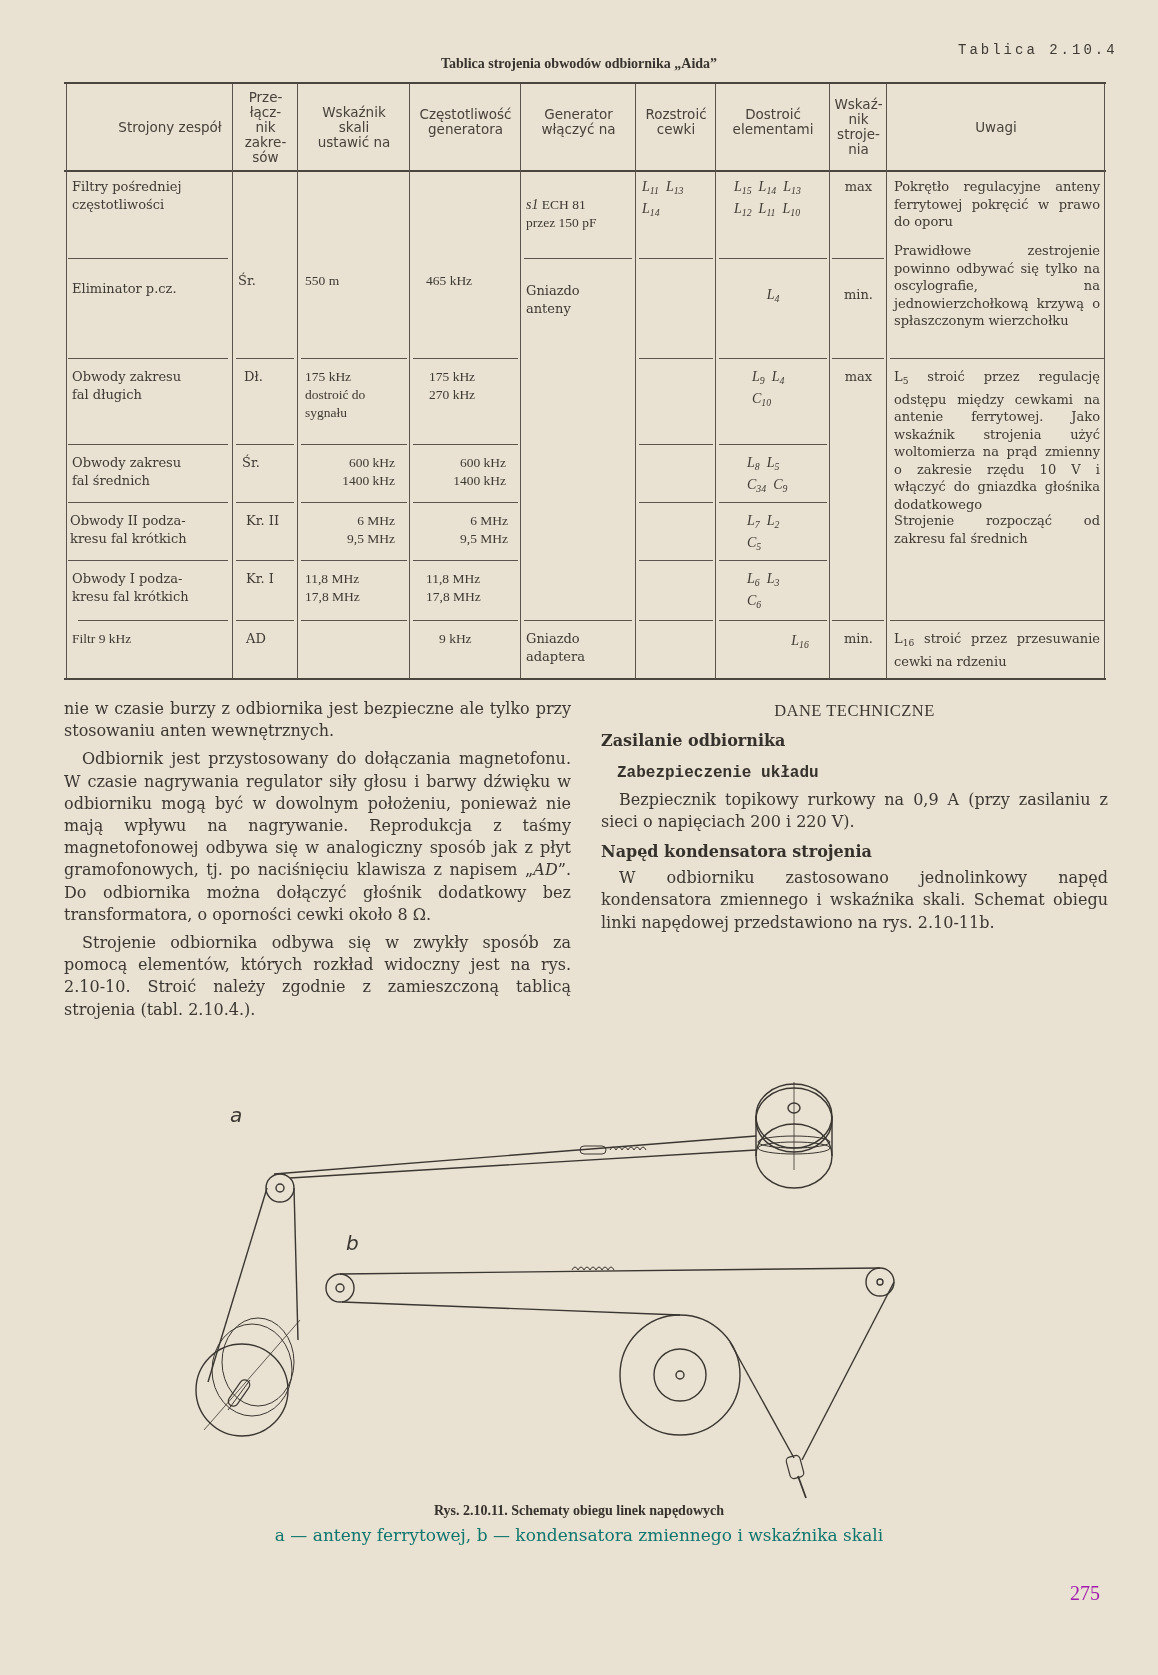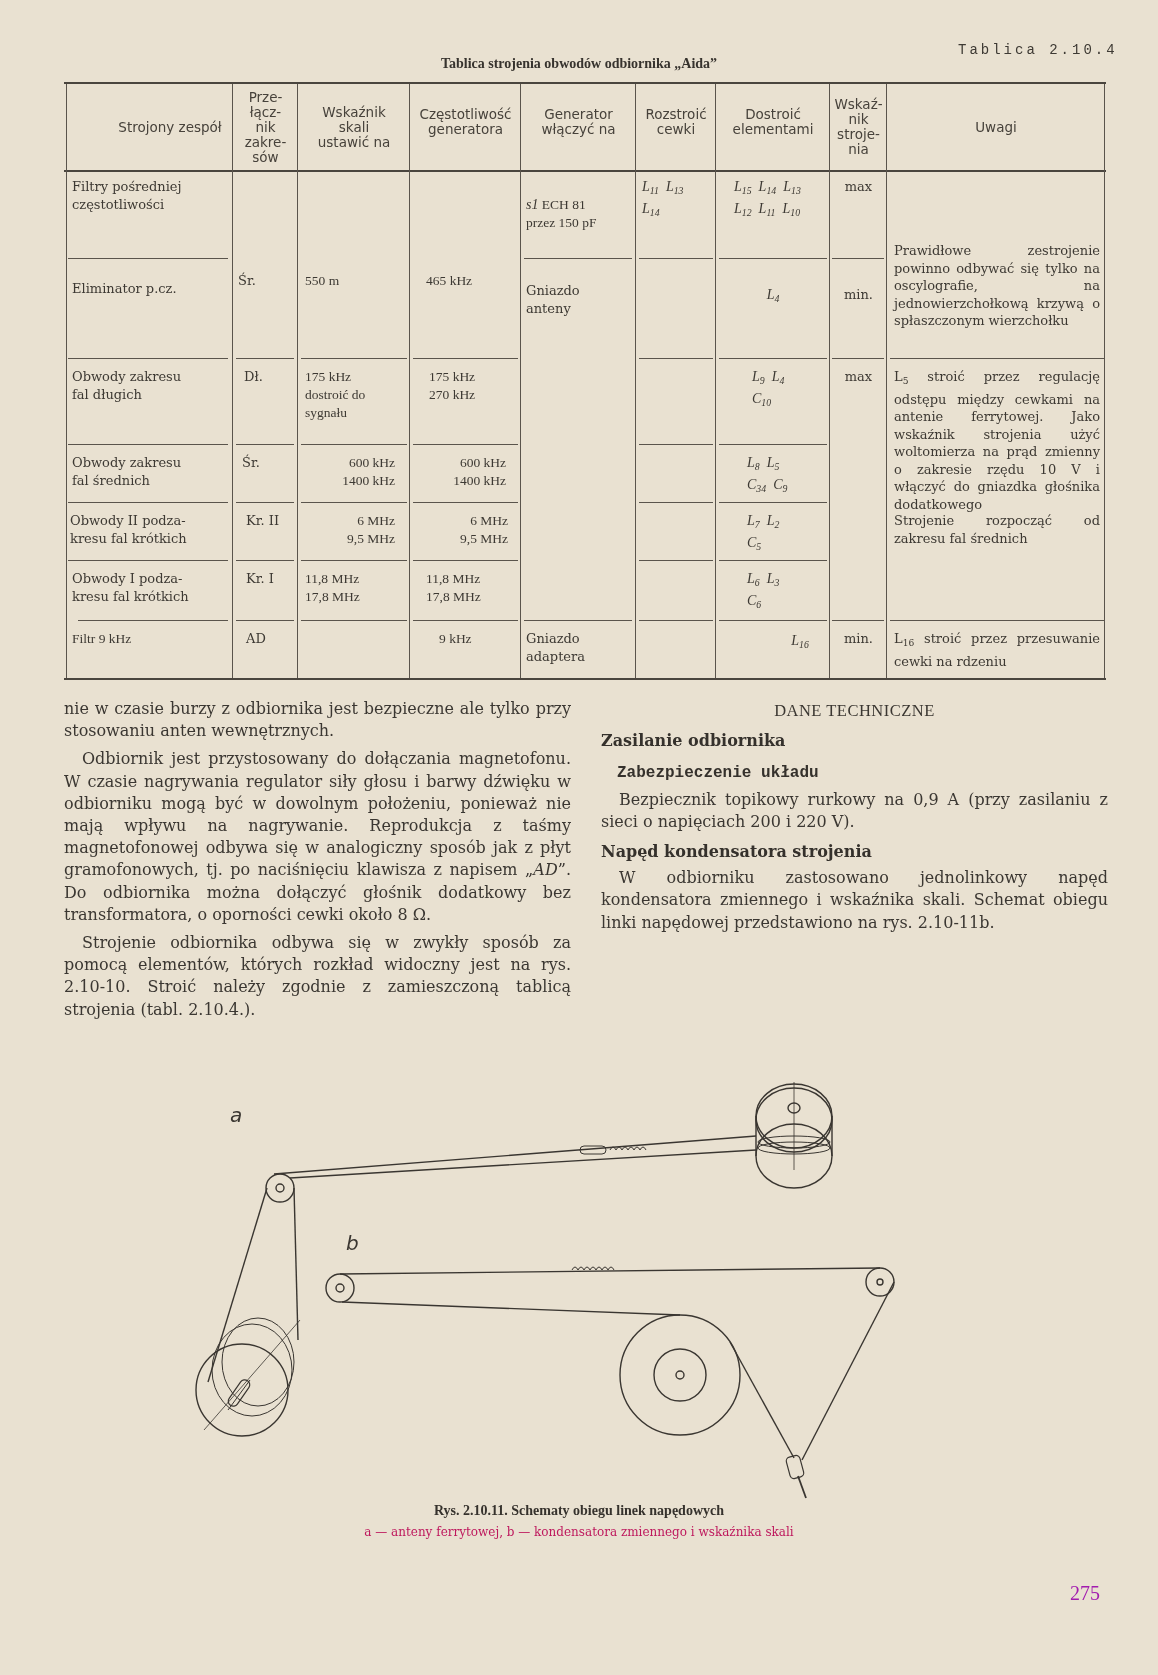--- a/index.html
+++ b/index.html
@@ -20,21 +20,21 @@
   .hdr { position:absolute; font-family:"DejaVu Sans", sans-serif; font-size:13.5px; line-height:15px; text-align:center; color:#47423b; display:flex; align-items:center; justify-content:center; }
   .mono-num { font-family:"Liberation Serif", serif; font-size:13.5px; }
   .ital { font-style:italic; font-family:"Liberation Serif", serif; font-size:14px; }
   .uw { text-align:justify; font-size:13px; line-height:17.5px; }
   .body-text { font-size:16px; line-height:22.2px; text-align:justify; color:#3b3732; }
   .body-text p { margin:0 0 6px 0; text-indent:18px; }
   .body-text p.noindent { text-indent:0; }
   .sec-h { font-weight:bold; font-size:16px; font-family:"DejaVu Serif", serif; color:#35312c; }
   .dane { font-family:"Liberation Serif", serif; font-size:16.5px; letter-spacing:0.5px; text-align:center; }
   .caption1 { left:0; width:1158px; top:1503px; text-align:center; font-family:"Liberation Serif", serif; font-weight:bold; font-size:14px; color:#36322d; }
-  .caption2 { left:0; width:1158px; top:1525px; text-align:center; font-family:"DejaVu Serif", serif; font-size:12px; color:#be185d; }
+  .caption2 { left:0; width:1158px; top:1525px; text-align:center; font-family:"DejaVu Serif", serif; font-size:17px; color:#0f766e; }
   .pagenum { left:1070px; top:1582px; font-family:"Liberation Serif", serif; font-size:20px; color:#a21caf; }
   sub { font-size:70%; vertical-align:-3px; }
 </style>
 </head>
 <body>
 
 <div class="abs tab-label">Tablica 2.10.4</div>
 <div class="abs tab-title">Tablica strojenia obwodów odbiornika „Aida”</div>
 
 <div class="abs tbl" id="tbl">
@@ -126,20 +126,21 @@
 
   <div class="cell" style="left:8px;top:96px;width:158px;white-space:pre-line;">Filtry pośredniej
 częstotliwości</div>
   <div class="cell mono-num" style="left:462px;top:96px;width:108px;white-space:pre-line;">
     <span class="ital">s1</span> <span id="gen0" style="white-space: pre-line;">ECH 81
 przez 150 pF</span>
   </div>
   <div class="cell ital" style="left:578px;top:96px;width:72px;line-height:18px;" id="roz0"><span>L<sub>11</sub></span> <span>L<sub>13</sub></span><br><span>L<sub>14</sub></span></div>
   <div class="cell ital" style="left:670px;top:96px;width:95px;line-height:18px;" id="dos0"><span>L<sub>15</sub></span> <span>L<sub>14</sub></span> <span>L<sub>13</sub></span><br><span>L<sub>12</sub></span> <span>L<sub>11</sub></span> <span>L<sub>10</sub></span></div>
   <div class="cell" style="left:767px;top:96px;width:55px;text-align:center;">max</div>
+  <div class="cell uw" style="left:830px;top:96px;width:206px;">Pokrętło regulacyjne anteny ferrytowej pokręcić w prawo do oporu</div>
 
   <div class="cell" style="left:8px;top:198px;width:158px;">Eliminator p.cz.</div>
   <div class="cell" style="left:174px;top:190px;width:58px;">Śr.</div>
   <div class="cell mono-num" style="left:241px;top:190px;width:100px;">550 m</div>
   <div class="cell mono-num" style="left:362px;top:190px;width:92px;">465 kHz</div>
   <div class="cell" style="left:462px;top:200px;width:108px;white-space:pre-line;">Gniazdo
 anteny</div>
   <div class="cell ital" style="left:653px;top:204px;width:112px;text-align:center;" id="dos1"><span>L<sub>4</sub></span></div>
   <div class="cell" style="left:767px;top:204px;width:55px;text-align:center;">min.</div>
   <div class="cell uw" style="left:830px;top:160px;width:206px;">Prawidłowe zestrojenie powinno odbywać się tylko na oscylografie, na jednowierzchołkową krzywą o spłaszczonym wierzchołku</div>

